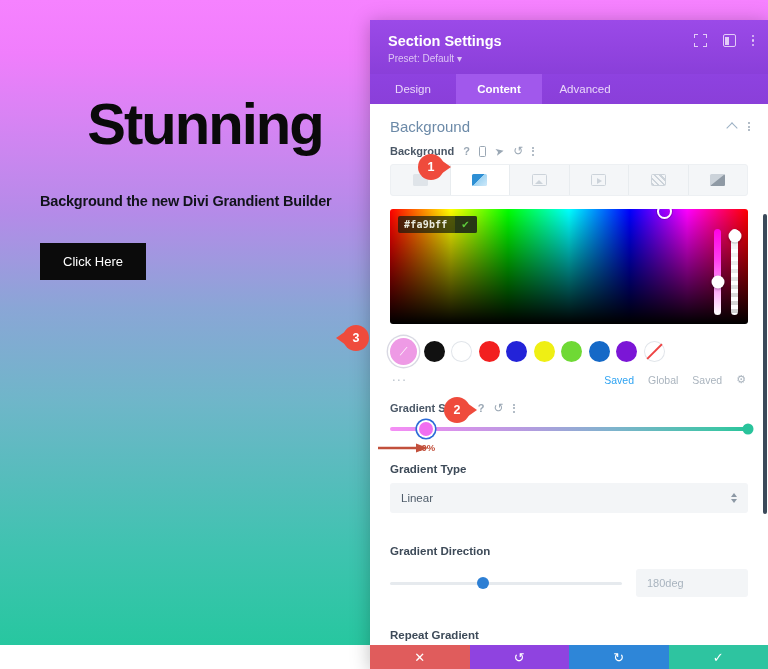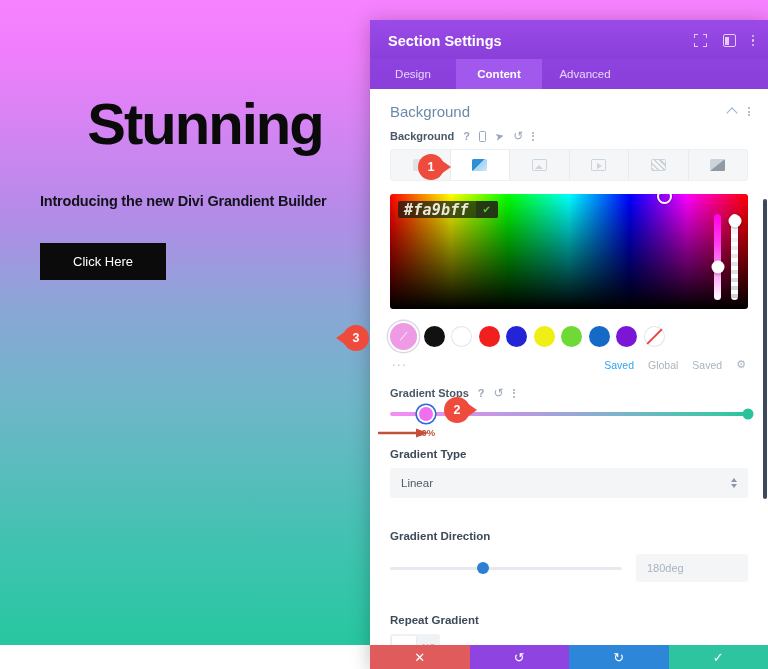--- a/index.html
+++ b/index.html
@@ -27,21 +27,21 @@
     font-size: 58px; line-height: 0.95; font-weight: 700;
     color: #0a0a0a; letter-spacing: -2px; text-align: center;
   }
   .hero-sub {
     margin-top: 42px; font-size: 14.5px; font-weight: 700; color: #11131a;
     letter-spacing: -0.2px;
   }
   .hero-btn {
     margin-top: 34px; display: inline-block;
     background: #0b0b0b; color: #ffffff;
-    font-size: 13px; padding: 11px 33px; font-weight: 400;
+    font-size: 13px; padding: 11px 23px; font-weight: 400;
     border: none; cursor: pointer;
   }
 
   
   .panel {
     position: absolute; left: 370px; top: 20px;
     width: 398px; height: 649px;
     background: #ffffff;
     box-shadow: 0 2px 18px rgba(0,0,0,.25);
     display: flex; flex-direction: column;
@@ -148,24 +148,23 @@
     position: relative; overflow: hidden;
     background:
       linear-gradient(180deg, rgba(0,0,0,0) 0%, rgba(0,0,0,1) 100%),
       linear-gradient(90deg,#ff0000 0%,#ffff00 17%,#00ff00 33%,#00ffff 50%,#0000ff 67%,#ff00ff 83%,#ff0000 100%);
   }
   .cp-hexbox {
     position:absolute; left:8px; top:7px; display:flex; align-items:center;
     background: rgba(20,28,14,.72); border-radius:2px; height:17px; overflow:hidden;
   }
   .cp-hex {
-    font-size:15px; color:#e8eadf; padding: 0 7px 0 6px;
+    font-size:10px; color:#e8eadf; padding: 0 7px 0 6px;
     font-family:"DejaVu Sans Mono", monospace; letter-spacing:.2px;
     font-weight:700;
-    font-style:italic;
   }
   .cp-check {
     width:22px; height:17px; display:flex; align-items:center; justify-content:center;
     background: rgba(38,52,24,.85); color:#5ecb3c; font-size:10px; cursor:pointer;
   }
   .cp-cursor {
     position:absolute; right: 76px; top: -5px;
     width:15px;height:15px;border-radius:50%;border:2.2px solid #fff;
     box-shadow: 0 0 0 1px rgba(0,0,0,.18);
   }
@@ -308,30 +307,31 @@
 </head>
 <body>
 
 <div id="app">
 
   <div class="page-canvas">
     <div class="page-inner">
       <div class="hero-title">
         <div>Stunning</div>
       </div>
-      <div class="hero-sub">Introducing the new Divi Grandient Builder</div>
+      <div class="hero-sub">Background the new Divi Grandient Builder</div>
       <div class="hero-btn">Click Here</div>
     </div>
     <div class="page-white-strip"></div>
   </div>
 
   <div class="panel">
 
     <div class="panel-header">
       <div class="panel-title">Section Settings</div>
+      <div class="panel-preset">Preset: Default ▾</div>
       <div class="header-icons">
         <div class="hdr-expand">
           <span></span>
             <span></span>
             <span></span>
             <span></span>
         </div>
         <div class="hdr-box"></div>
         <div class="kebab">
             <i></i>

